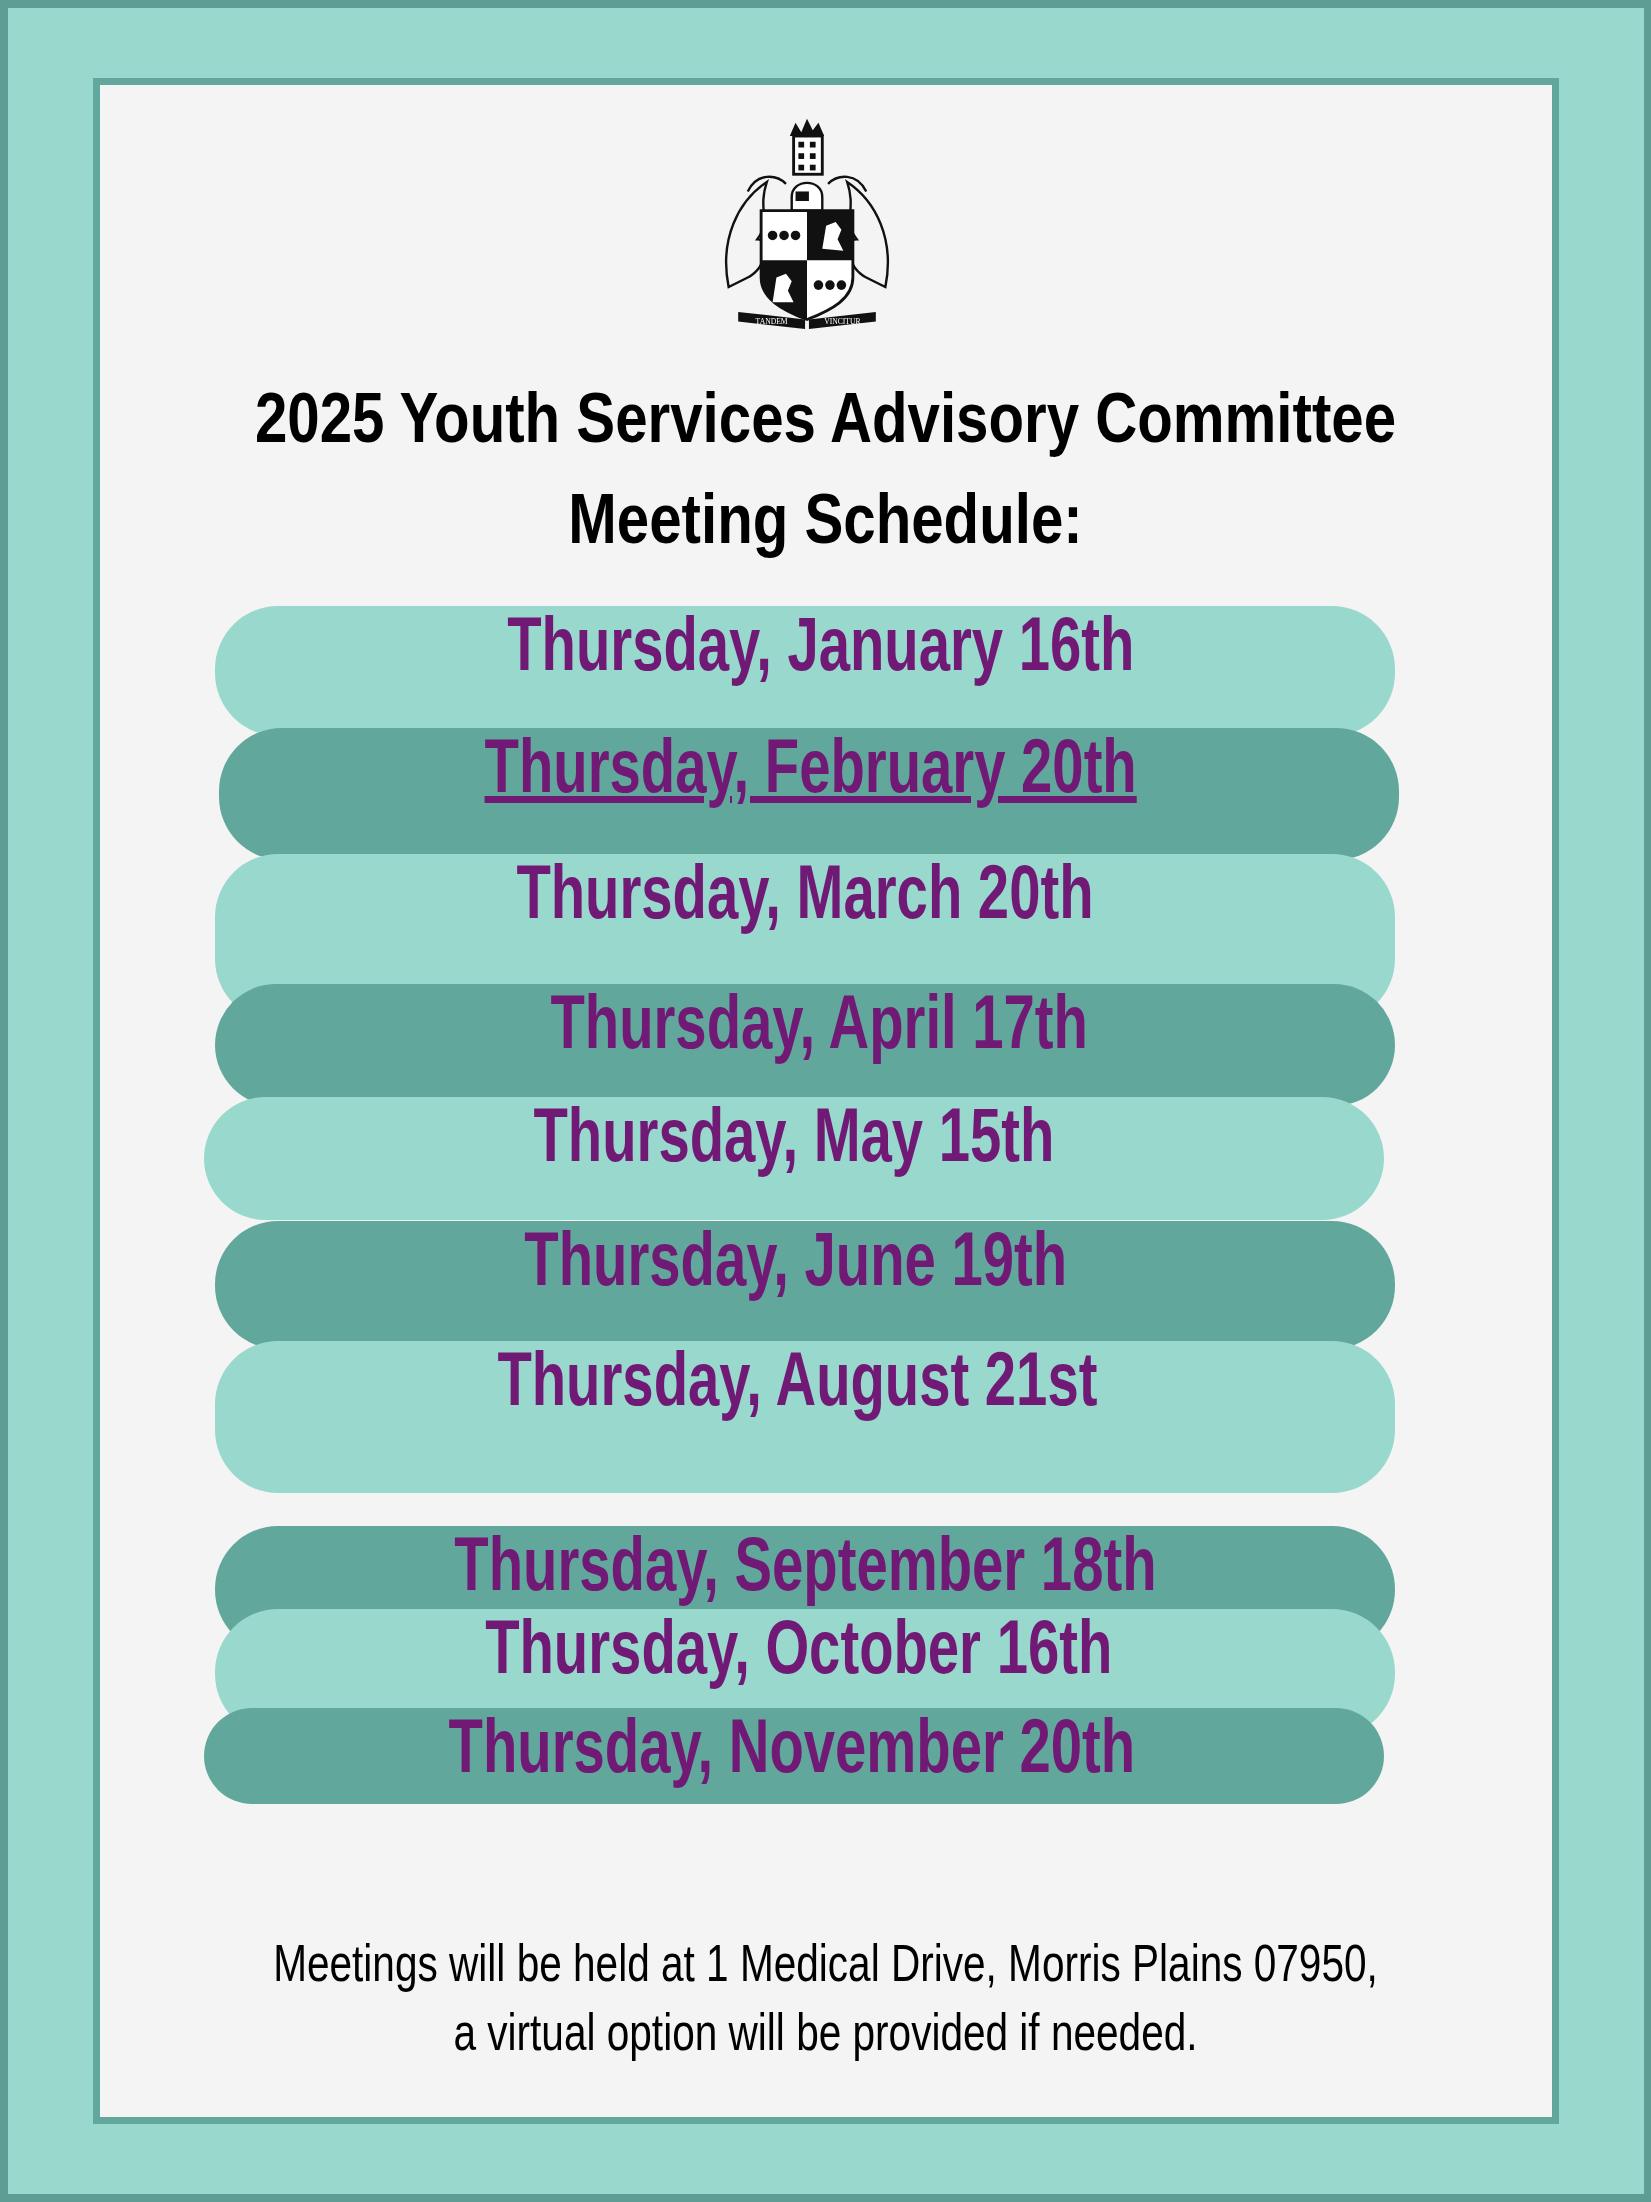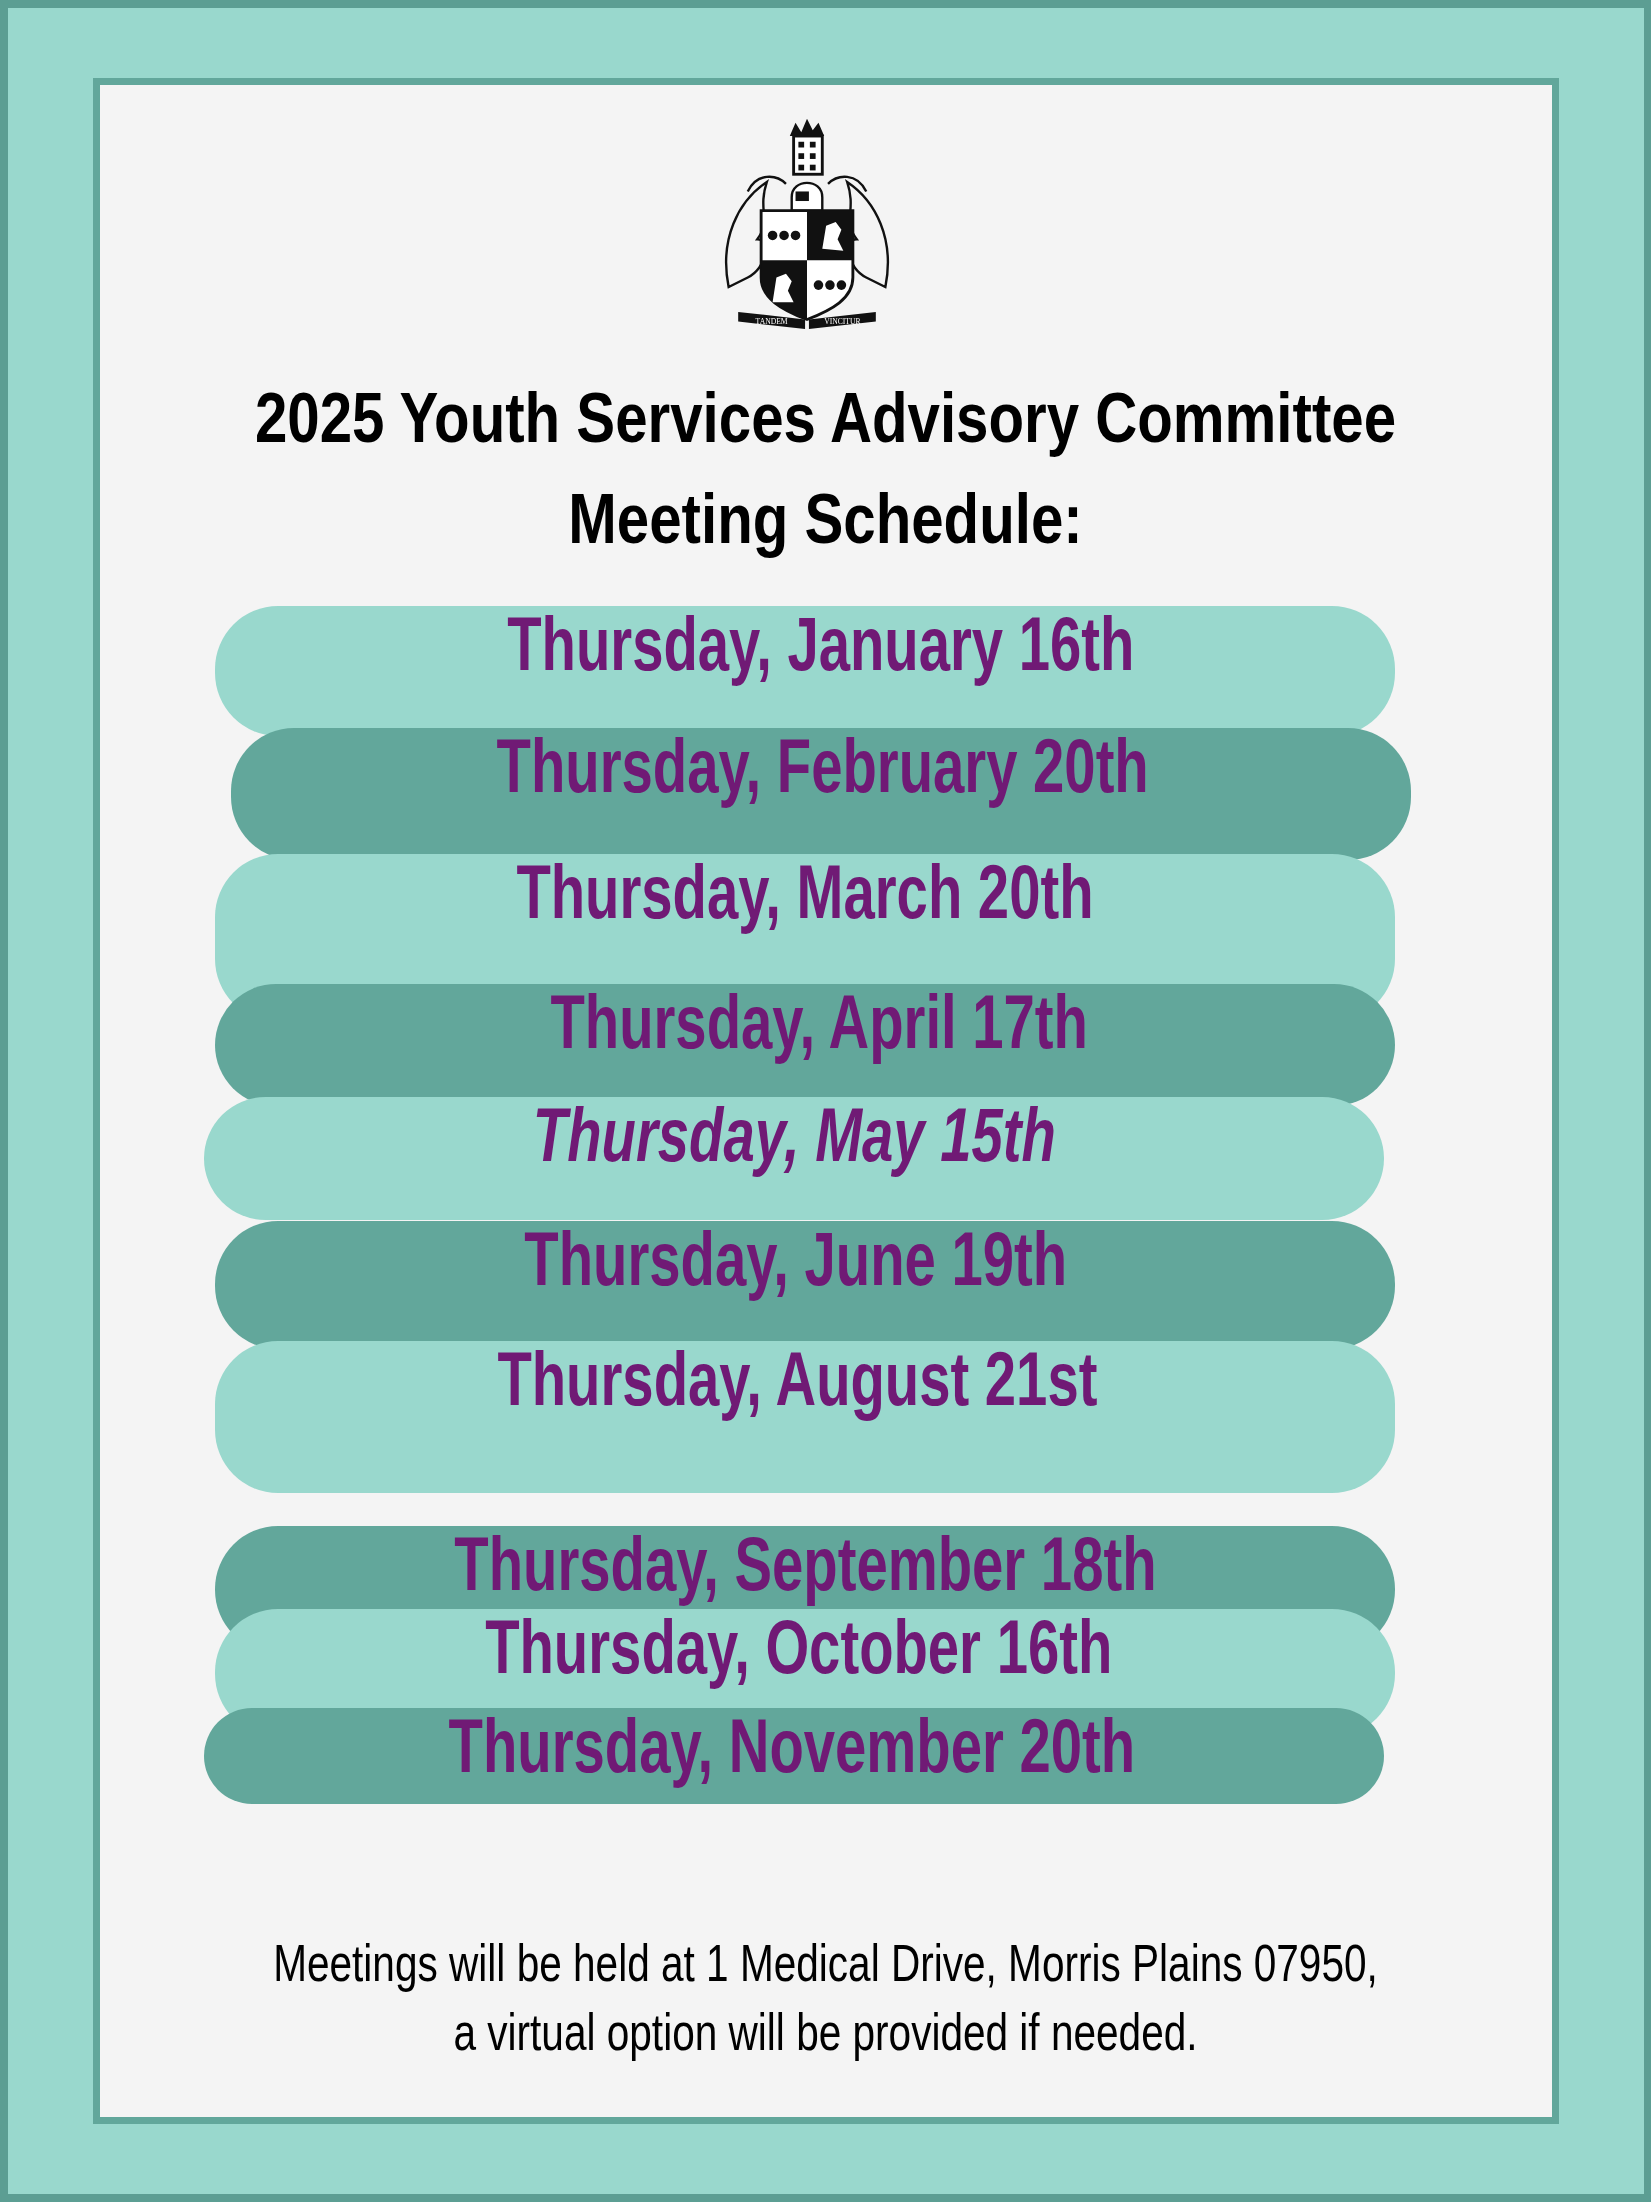--- a/index.html
+++ b/index.html
@@ -95,30 +95,30 @@
 
 <div class="title">
   <div>2025 Youth Services Advisory Committee</div>
   <div>Meeting Schedule:</div>
 </div>
 
 <div>
   <div class="pill light" style="left:215px; width:1180px; top:606px; height:130px; z-index:1;">
     <span class="pill-label" style="margin-left:32.5px;">Thursday, January 16th</span>
   </div>
-  <div class="pill dark" style="left:231px; width:1180px; top:728px; height:132px; z-index:2;">
+  <div class="pill dark" style="left:219px; width:1180px; top:728px; height:132px; z-index:2;text-decoration:underline;">
     <span class="pill-label" style="margin-left:3.8px;">Thursday, February 20th</span>
   </div>
   <div class="pill light" style="left:215px; width:1180px; top:854px; height:168px; z-index:3;">
     <span class="pill-label" style="margin-left:0px;">Thursday, March 20th</span>
   </div>
   <div class="pill dark" style="left:215px; width:1180px; top:984px; height:122px; z-index:4;">
     <span class="pill-label" style="margin-left:29px;">Thursday, April 17th</span>
   </div>
-  <div class="pill light" style="left:204px; width:1180px; top:1097px; height:123px; z-index:5;font-style:italic;">
+  <div class="pill light" style="left:204px; width:1180px; top:1097px; height:123px; z-index:5;">
     <span class="pill-label" style="margin-left:0px;">Thursday, May 15th</span>
   </div>
   <div class="pill dark" style="left:215px; width:1180px; top:1221px; height:128px; z-index:6;">
     <span class="pill-label" style="margin-left:-19px;">Thursday, June 19th</span>
   </div>
   <div class="pill light" style="left:215px; width:1180px; top:1341px; height:152px; z-index:7;">
     <span class="pill-label" style="margin-left:-15.3px;">Thursday, August 21st</span>
   </div>
   <div class="pill dark" style="left:215px; width:1180px; top:1526px; height:127px; z-index:8;">
     <span class="pill-label" style="margin-left:0px;">Thursday, September 18th</span>

